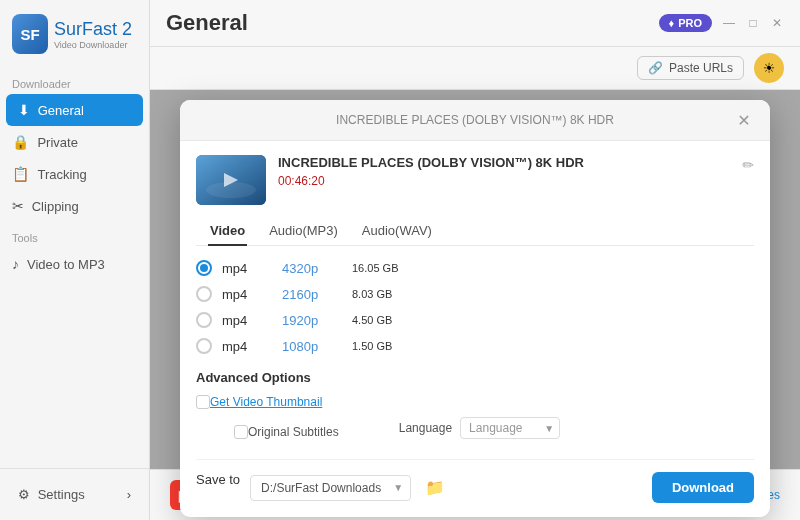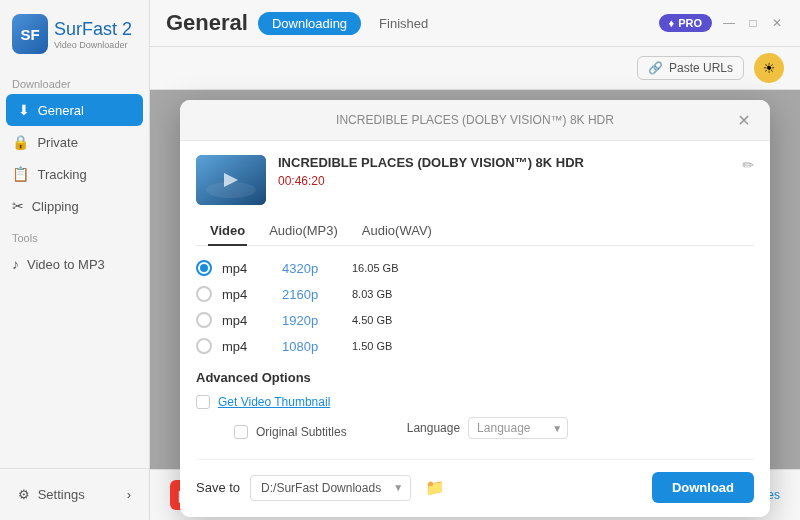--- a/index.html
+++ b/index.html
@@ -244,21 +244,21 @@
       flex-shrink: 0;
     }
     .radio-btn.selected { border-color: #1a8cde; }
     .radio-dot { width: 8px; height: 8px; border-radius: 50%; background: #1a8cde; }
     .quality-format { font-size: 13px; color: #333; width: 50px; }
     .quality-res { font-size: 13px; color: #4a90d9; width: 60px; }
     .quality-size { font-size: 11px; color: #333; }
 
     
     .advanced-title { font-size: 13px; font-weight: 600; color: #333; margin-bottom: 10px; }
-    .option-row { display: flex; align-items: center; gap: 8px; margin-bottom: 8px; }
+    .option-row { display: flex; align-items: center; margin-bottom: 8px; }
     .checkbox {
       width: 14px; height: 14px;
       border: 1px solid #ccc;
       border-radius: 3px;
       background: white;
       flex-shrink: 0;
     }
     .option-label { font-size: 12px; color: #555; }
     .option-label.link { color: #1a8cde; text-decoration: underline; cursor: pointer; }
     .language-row { display: flex; align-items: center; gap: 8px; margin-bottom: 8px; }
@@ -274,21 +274,20 @@
       position: relative;
       cursor: pointer;
       min-width: 100px;
     }
     .select-wrapper { position: relative; display: inline-flex; align-items: center; }
     .select-arrow { position: absolute; right: 6px; font-size: 10px; color: #999; pointer-events: none; }
 
     
     .save-row {
       display: flex;
-      align-items: center;
       gap: 10px;
       margin-top: 12px;
       padding-top: 12px;
       border-top: 1px solid #f0f0f0;
     }
     .save-label { font-size: 13px; color: #333; font-weight: 500; }
     .save-path-wrapper { position: relative; display: flex; align-items: center; }
     .save-path-select {
       border: 1px solid #ddd;
       border-radius: 4px;
@@ -369,24 +368,20 @@
     </div>
   </div>
 </div>
 
 <div class="main">
 
   <div style="background:#f7f7f7; display:flex; align-items:center; justify-content:space-between; padding: 10px 16px; border-bottom: 1px solid #e0e0e0;">
 
     <div style="display:flex; align-items:center; gap:10px;">
       <span class="page-title">General</span>
-      <div class="tabs">
-        <button class="tab-btn active">Downloading</button>
-        <button class="tab-btn">Finished</button>
-      </div>
     </div>
     <div style="display:flex; align-items:center; gap:10px;">
       <div class="pro-badge">
         <span>♦</span>
         <span>PRO</span>
       </div>
       <button class="win-btn">—</button>
       <button class="win-btn">□</button>
       <button class="win-btn">✕</button>
     </div>

